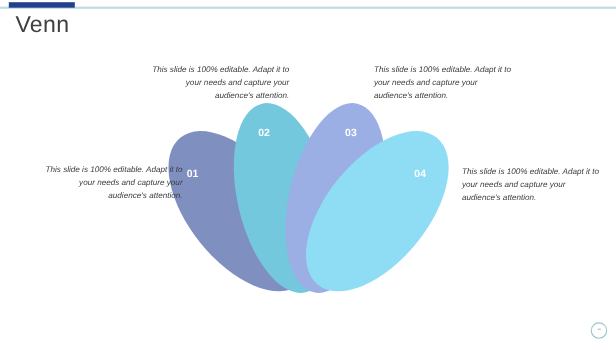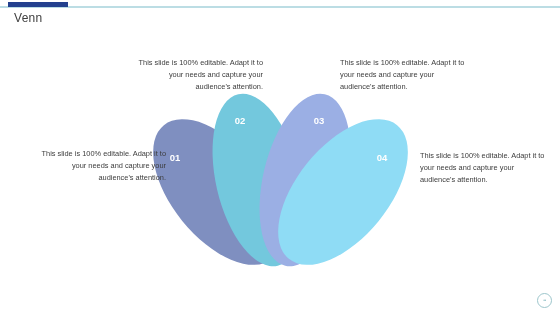--- a/index.html
+++ b/index.html
@@ -32,21 +32,21 @@
     left: 8px;
     top: 2px;
     width: 60px;
     height: 5px;
     background: #23408e;
   }
   .slide-title {
     position: absolute;
     left: 14px;
     top: 11px;
-    font-size: 12px;
+    font-size: 21px;
     color: #404040;
     letter-spacing: 0.3px;
     font-weight: 400;
     white-space: nowrap;
   }
 
   
   .venn-wrap {
     position: absolute;
     left: 0;
@@ -66,20 +66,21 @@
     fill: #ffffff;
   }
 
   
   .caption {
     position: absolute;
     width: 126px;
     font-size: 7.4px;
     line-height: 1.62;
     color: #3c3c3c;
+    font-style: italic;
   }
   .cap-tl { left: 137px; top: 57px;  text-align: right; }
   .cap-tr { left: 340px; top: 57px;  text-align: left;  }
   .cap-l  { left: 40px;  top: 148px; text-align: right; }
   .cap-r  { left: 420px; top: 150px; text-align: left;  }
 
   
   .corner-badge {
     position: absolute;
     right: 8px;

